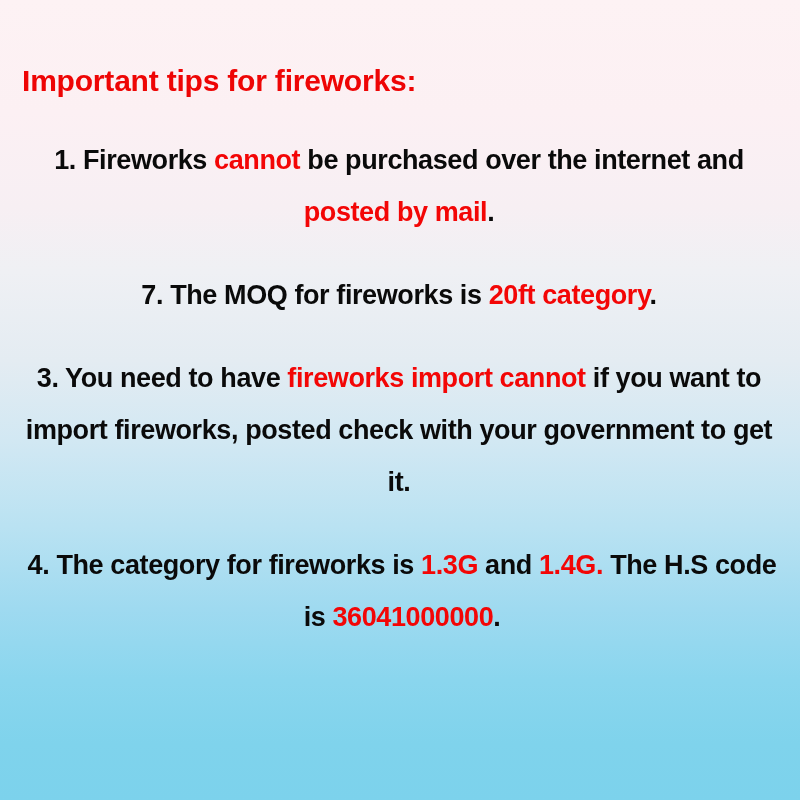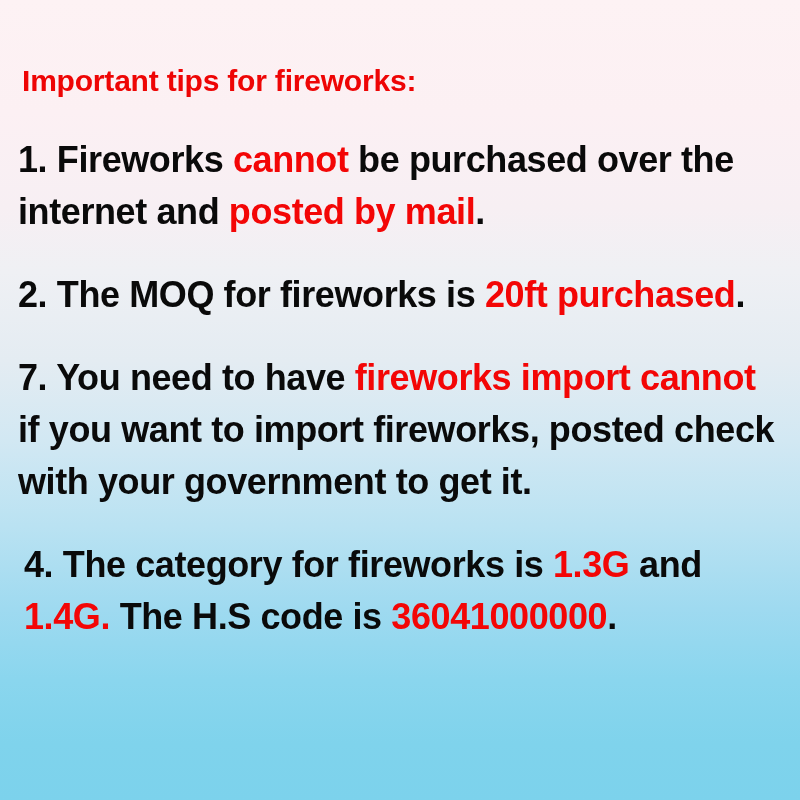--- a/index.html
+++ b/index.html
@@ -43,24 +43,25 @@
     font-size: 30px;
     line-height: 38px;
     letter-spacing: -0.2px;
     margin: 0 0 34px 4px;
     white-space: nowrap;
   }
 
   .tip-item {
     color: #0a0a0a;
     font-weight: bold;
-    font-size: 36px;
+    font-size: 27px;
     line-height: 52px;
     letter-spacing: -0.4px;
     margin: 0 0 31px 0;
+    text-align: center;
   }
 
   .tip-item:last-child {
     margin-bottom: 0;
     margin-left: 6px;
   }
 
   .hl {
     color: #f30606;
   }
@@ -71,18 +72,18 @@
 </style>
 </head>
 <body>
 
 <div id="poster">
 
   <h1 class="tips-title">Important tips for fireworks:</h1>
 
   <div class="tips-body">
       <p class="tip-item"><span class="blk">1. Fireworks </span><span class="hl">cannot</span><span class="blk"> be purchased over the internet and </span><span class="hl">posted by mail</span><span class="blk">.</span></p>
-      <p class="tip-item"><span class="blk">2. The MOQ for fireworks is </span><span class="hl">20ft purchased</span><span class="blk">.</span></p>
-      <p class="tip-item"><span class="blk">7. You need to have </span><span class="hl">fireworks import cannot</span><span class="blk"> if you want to import fireworks, posted check with your government to get it.</span></p>
+      <p class="tip-item"><span class="blk">7. The MOQ for fireworks is </span><span class="hl">20ft category</span><span class="blk">.</span></p>
+      <p class="tip-item"><span class="blk">3. You need to have </span><span class="hl">fireworks import cannot</span><span class="blk"> if you want to import fireworks, posted check with your government to get it.</span></p>
       <p class="tip-item"><span class="blk">4. The category for fireworks is </span><span class="hl">1.3G</span><span class="blk"> and </span><span class="hl">1.4G.</span><span class="blk"> The H.S code is </span><span class="hl">36041000000</span><span class="blk">.</span></p>
     </div>
 
 </div>
 
 </body></html>

